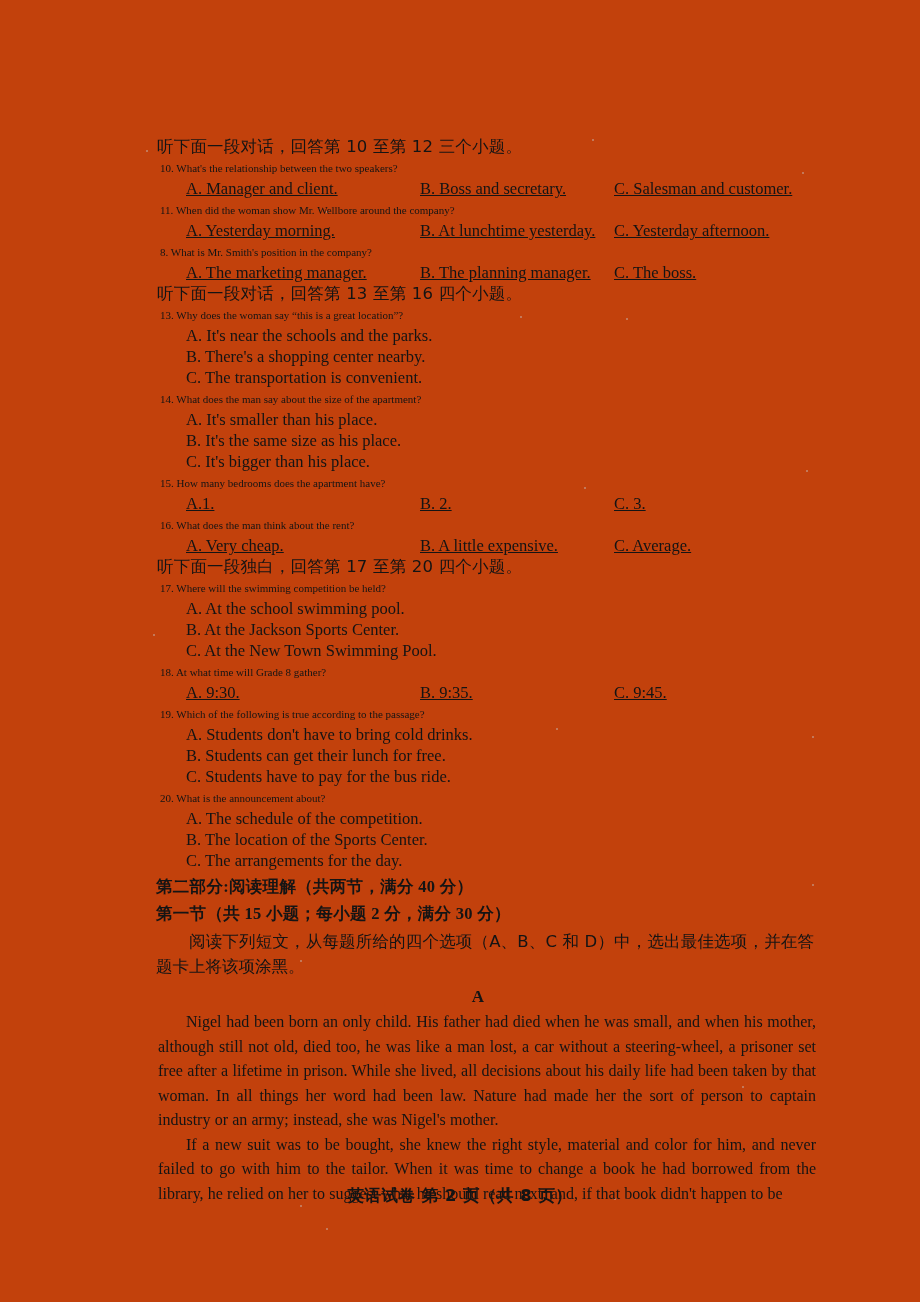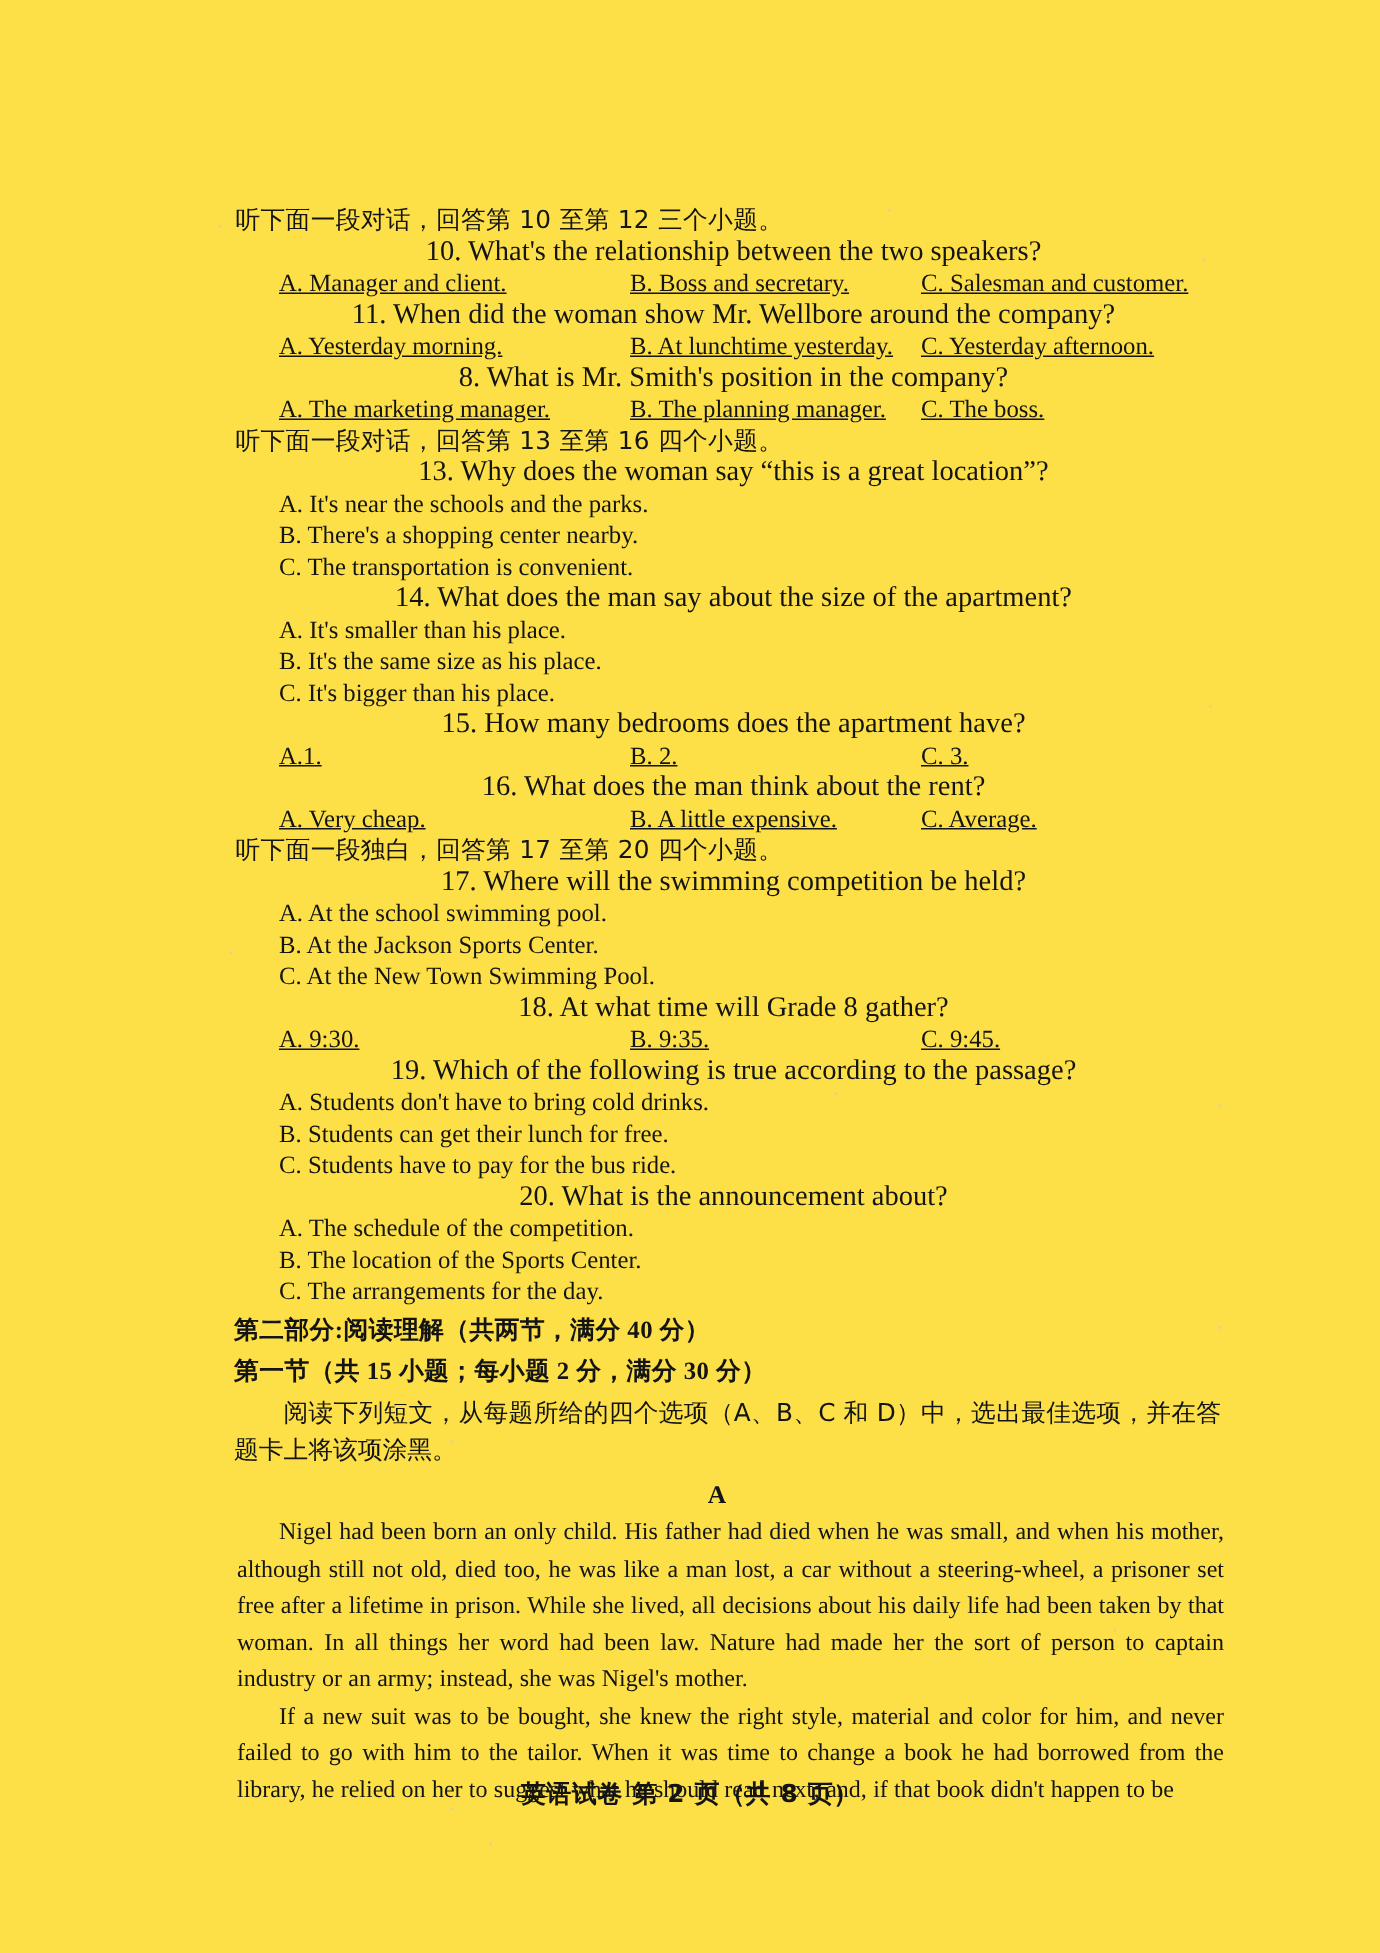--- a/index.html
+++ b/index.html
@@ -14,45 +14,44 @@
     position: relative;
     font-family: "Liberation Serif", "DejaVu Serif", serif;
     color: #141414;
     overflow: hidden;
   }
   .page {
     position: absolute;
     left: 0; top: 0;
     width: 920px;
     height: 1302px;
-    background: #fde047;
+    background: #c2410c;
   }
   .content {
     position: absolute;
     left: 158px;
     top: 136px;
     width: 660px;
   }
 
   
   .cn-head {
     font-family: "DejaVu Sans", "Liberation Sans", sans-serif;
     font-size: 16.5px;
     line-height: 20px;
     letter-spacing: 0.2px;
     margin: 1px 0 1px -1px;
     white-space: nowrap;
   }
   .q-line {
-    font-size: 19px;
+    font-size: 11px;
     line-height: 20px;
     margin: 1px 0;
     padding-left: 2px;
     white-space: nowrap;
-    text-align: center;
   }
   .opt-line {
     font-size: 16.5px;
     line-height: 20px;
     margin: 1px 0;
     padding-left: 28px;
     white-space: nowrap;
     position: relative;
   }
   .opt-row {

